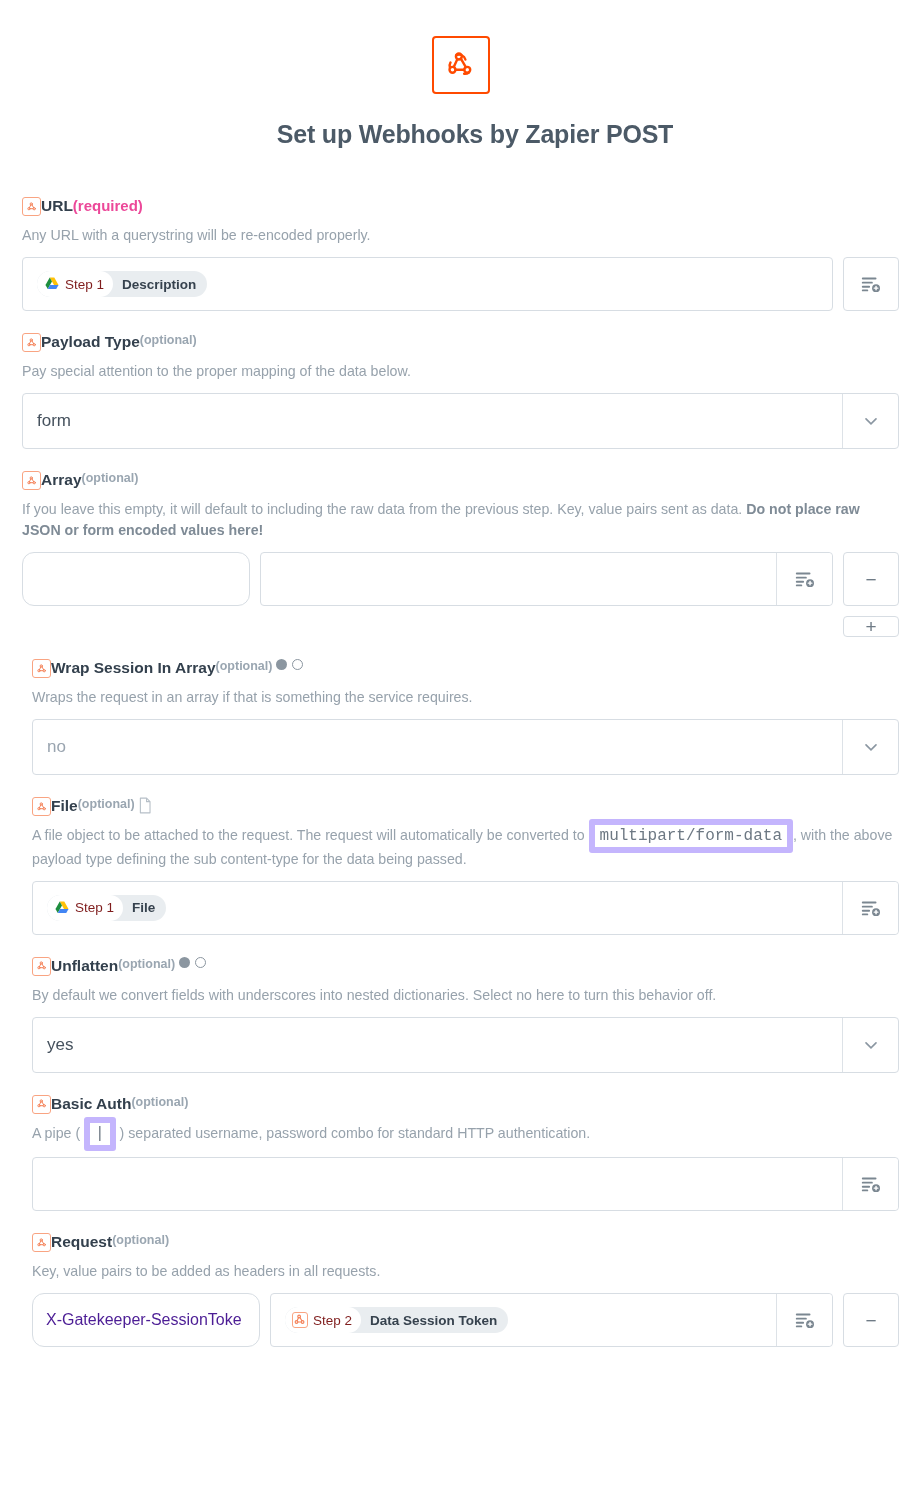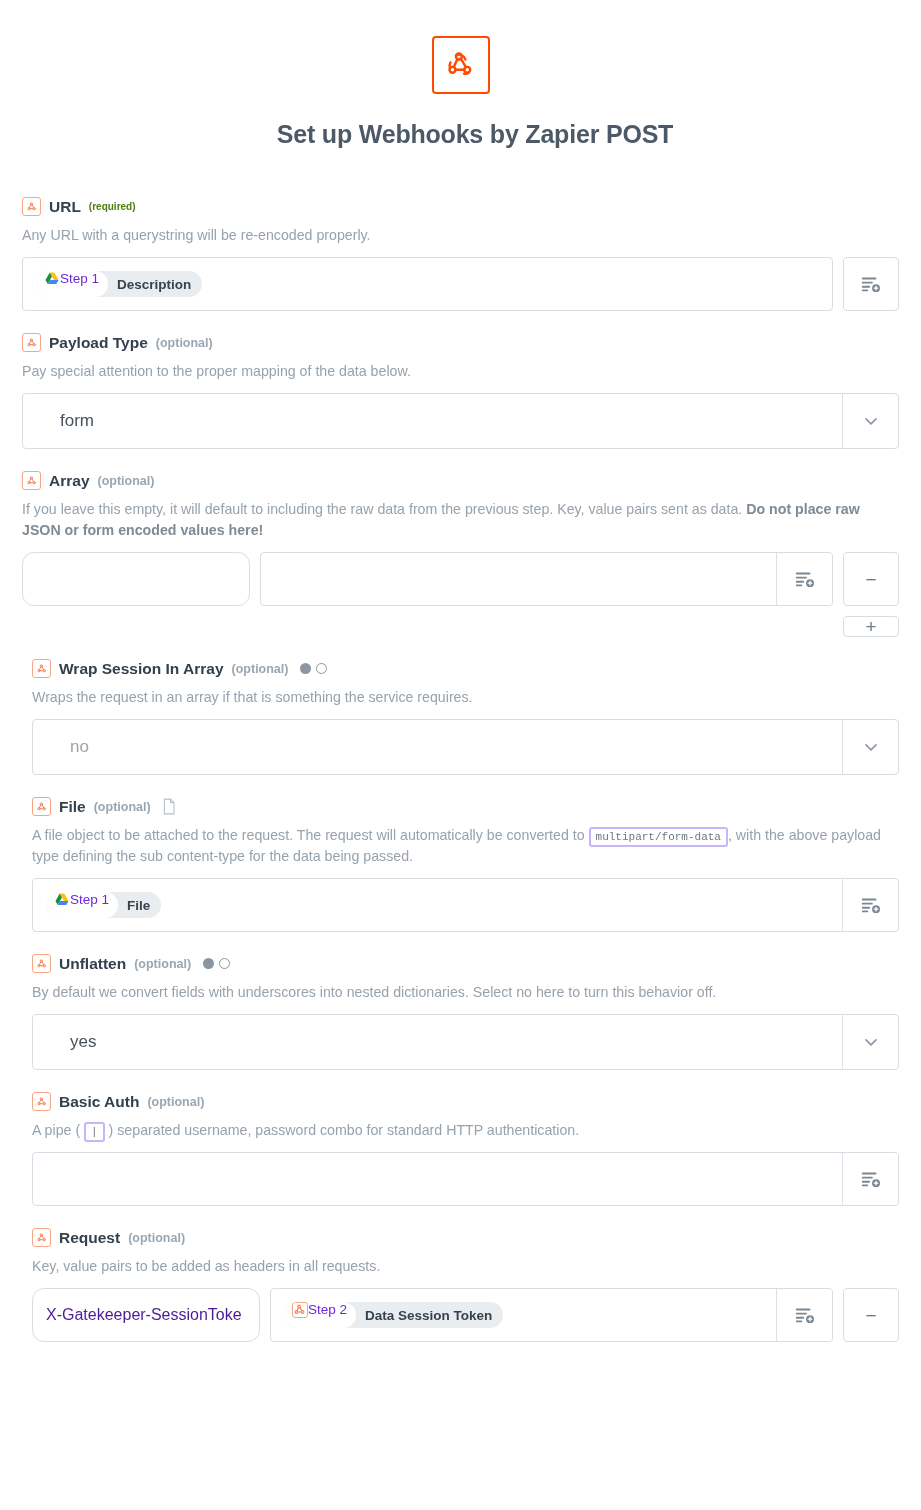--- a/index.html
+++ b/index.html
@@ -28,49 +28,49 @@
     letter-spacing: -0.2px;
     padding-left: 29px;
   }
 
   
   .fields { margin-top: 48px; }
   .field { padding: 0 22px; margin-bottom: 22px; }
   .field.indented { padding-left: 32px; padding-right: 22px; }
 
   .field-label {
-    display: flex; align-items: center; gap: 8px;
+    display: flex; align-items: flex-start; 
     font-size: 15.5px; font-weight: bold; color: #33404d;
     margin-bottom: 9px;
   }
   .label-text { font-weight: bold; }
   .label-opt { font-weight: bold; font-size: 12.5px; color: #9aa6b1; }
-  .label-req { font-weight: bold; font-size: 10px; color: #4d7c0f; }
+  .label-req { font-weight: bold; font-size: 15px; color: #ec4899; }
 
   .hook-badge {
     width: 19px; height: 19px; flex: 0 0 19px;
     border: 1.5px solid #f9a482; border-radius: 3px;
     display: flex; align-items: center; justify-content: center;
   }
 
   .dots { display: inline-flex; align-items: center; gap: 5px; margin-left: 4px; }
   .dot-filled { width: 11px; height: 11px; border-radius: 50%; background: #8b96a0; display: block; }
   .dot-hollow { width: 11px; height: 11px; border-radius: 50%; border: 1.5px solid #8b96a0; background: #fff; display: block; }
 
   .page-icon { display: inline-flex; align-items: center; margin-left: 3px; }
 
   .field-help {
     font-size: 14.2px; color: #97a2ac; line-height: 1.48;
     margin-bottom: 11px; max-width: 880px;
   }
   .field-help b { color: #7f8b96; font-weight: bold; }
   .code-chip {
     font-family: "Liberation Mono", monospace;
-    font-size: 11px; color: #6d7883;
-    border: 2px solid #c4b5fd; border-radius: 3px;
+    font-size: 16px; color: #6d7883;
+    border: 6px solid #c4b5fd; border-radius: 3px;
     padding: 2px 5px; background: #fff; white-space: nowrap;
   }
 
   
   .row { display: flex; align-items: stretch; gap: 10px; }
 
   .input-shell {
     flex: 1 1 auto; display: flex; align-items: stretch;
     border: 1px solid #d7dde3; border-radius: 4px; background: #fff;
     min-height: 54px;
@@ -83,21 +83,21 @@
 
   .addon {
     flex: 0 0 56px; border-left: 1px solid #dde2e7;
     display: flex; align-items: center; justify-content: center;
     background: #fff; border-radius: 0 4px 4px 0;
   }
 
   .select-shell {
     display: flex; align-items: stretch;
     border: 1px solid #d7dde3; border-radius: 4px; background: #fff;
-    min-height: 56px; width: 100%; padding-left: 23px;
+    min-height: 56px; width: 100%;
   }
   .select-value {
     flex: 1 1 auto; display: flex; align-items: center;
     padding: 0 14px; font-size: 17px; color: #46525e;
   }
   .select-value.muted { color: #9aa5b0; }
   .select-caret {
     flex: 0 0 56px; border-left: 1px solid #dde2e7;
     display: flex; align-items: center; justify-content: center;
   }
@@ -118,24 +118,24 @@
     overflow: hidden; white-space: nowrap;
   }
 
   
   .pill {
     display: inline-flex; align-items: stretch;
     background: #e9edf0; border-radius: 13px; overflow: hidden;
     height: 26px; vertical-align: middle;
   }
   .pill-step {
-    display: inline-flex; align-items: flex-start; 
+    display: inline-flex; align-items: center; gap: 5px;
     background: #ffffff; border-radius: 13px;
     padding: 0 9px 0 7px;
-    font-size: 13.5px; color: #6d28d9;
+    font-size: 13.5px; color: #7f1d1d;
   }
   .pill-field {
     display: inline-flex; align-items: center;
     padding: 0 11px 0 9px;
     font-size: 13.5px; font-weight: bold; color: #36424e;
   }
   .pill-icon { width: 16px; height: 16px; display: block; }
 
   .url-text { font-size: 16.5px; color: #46525e; }
 </style>

